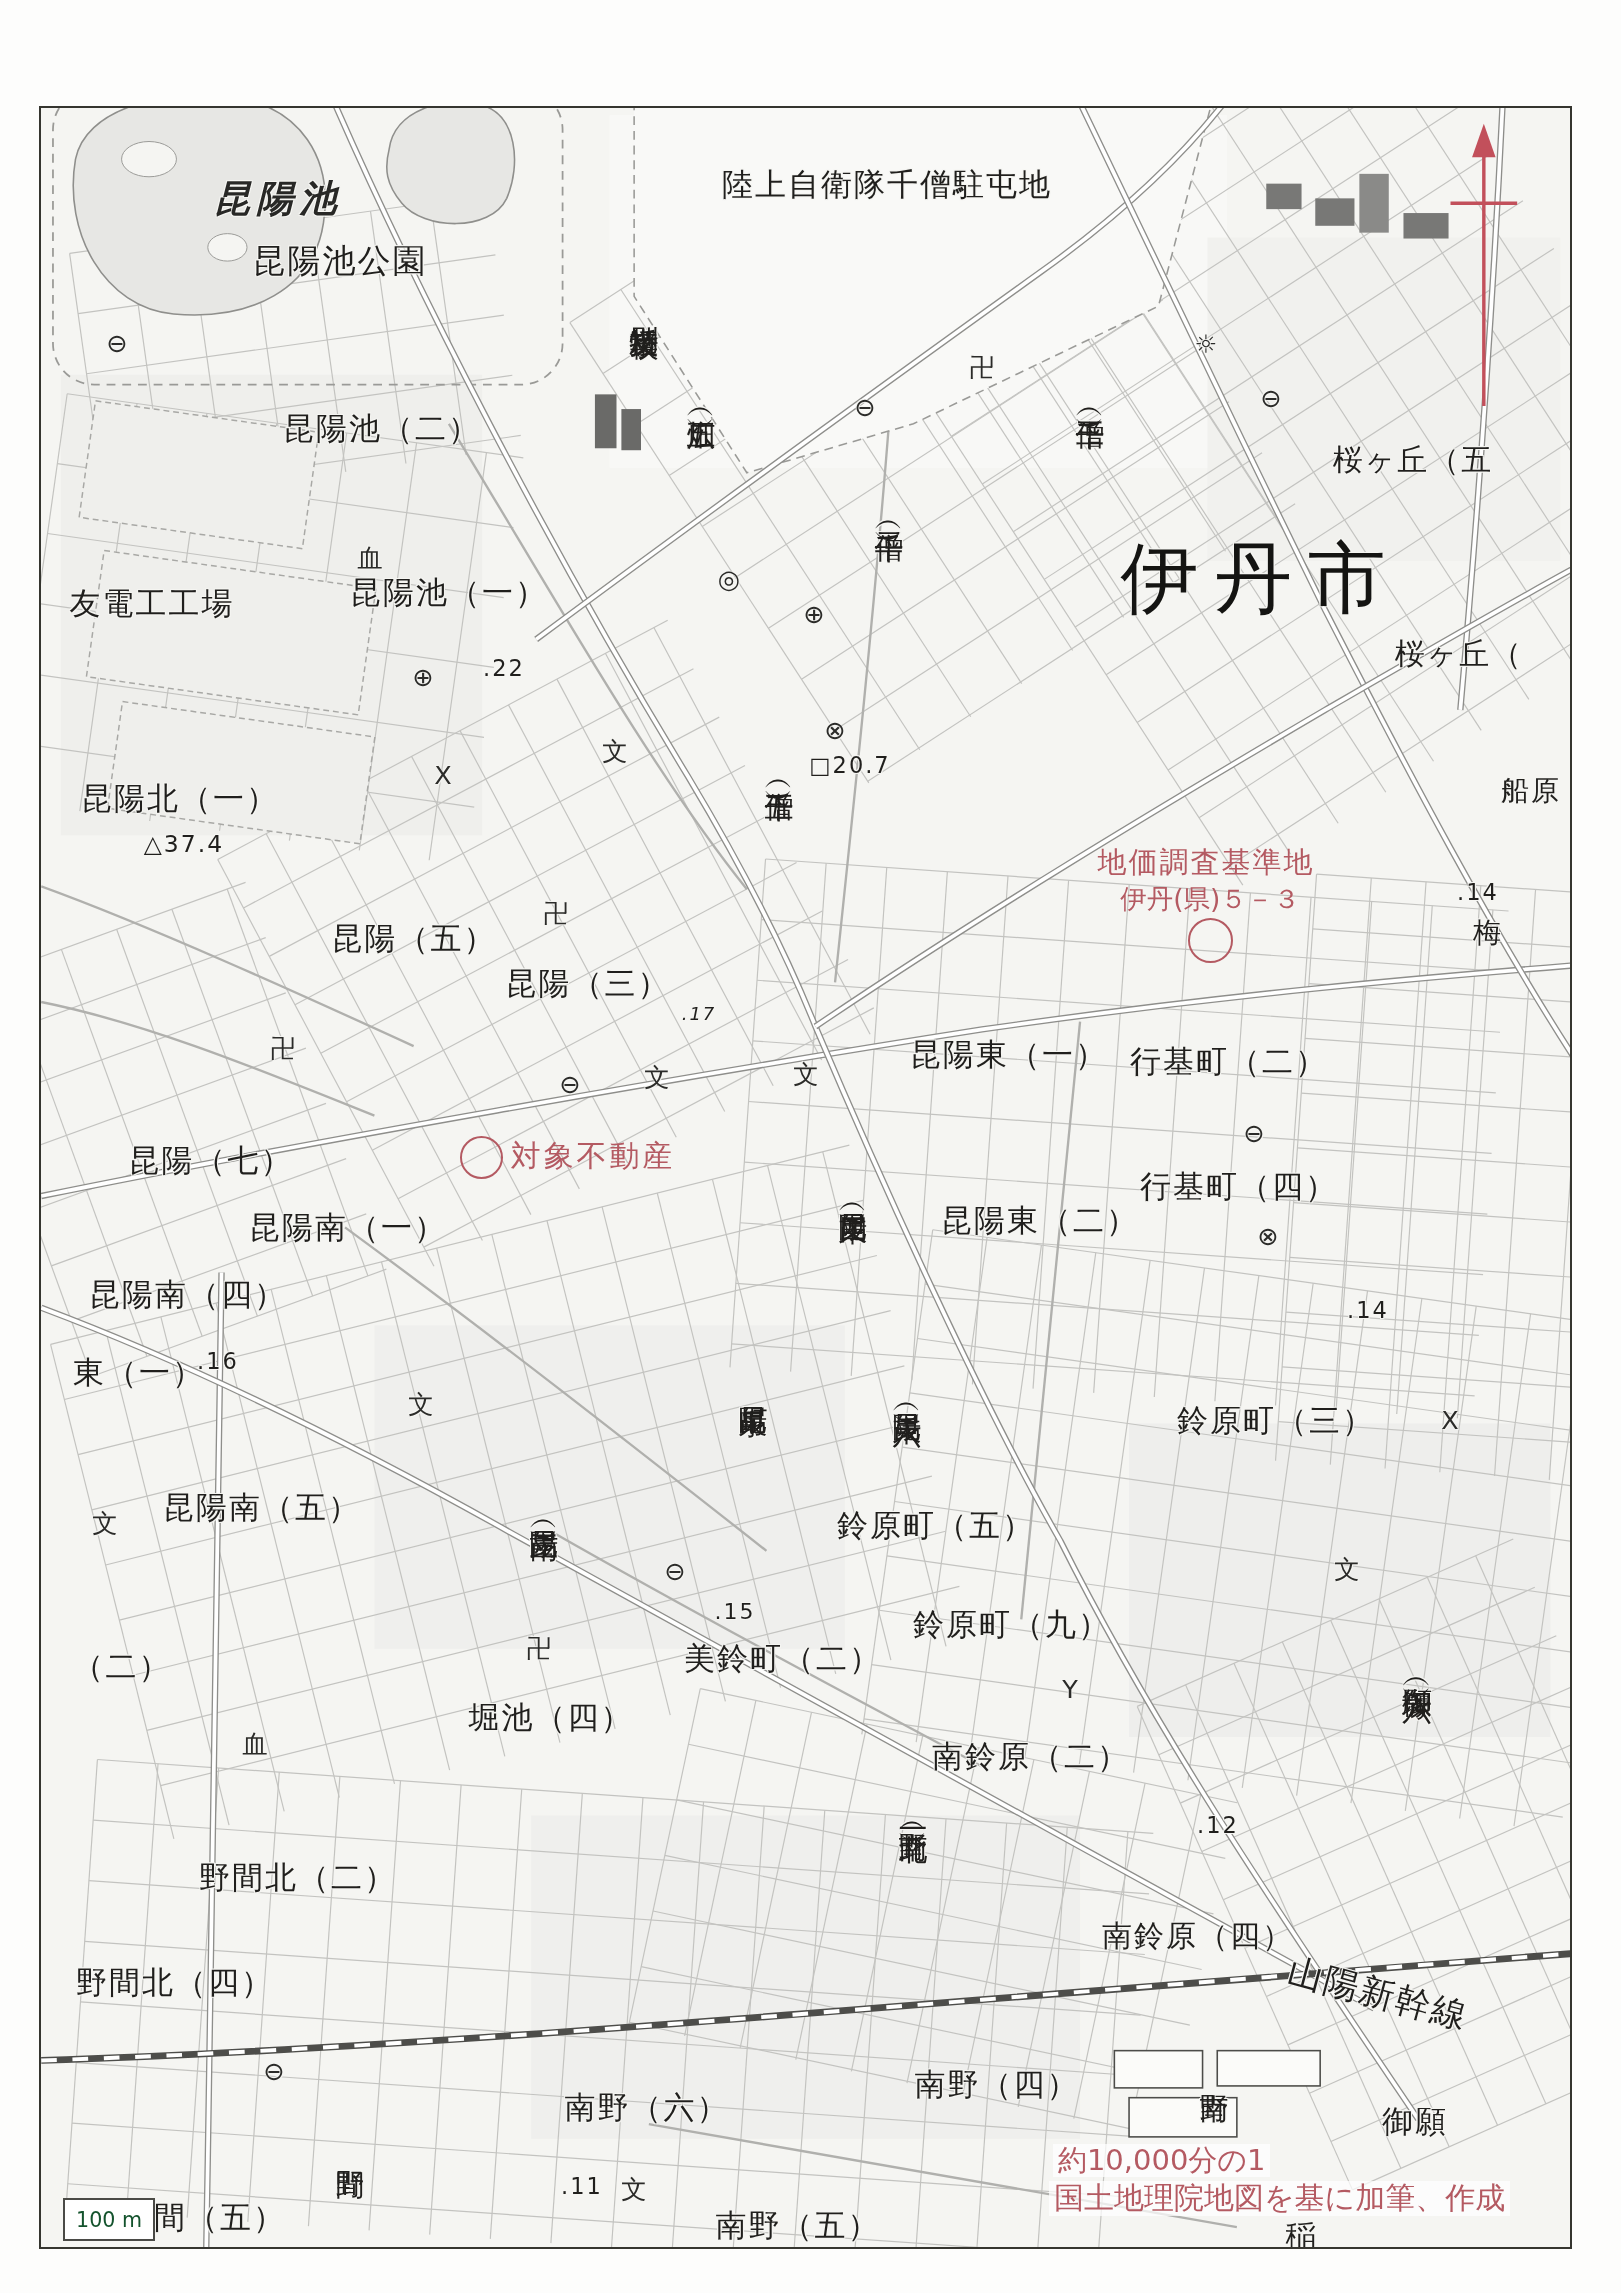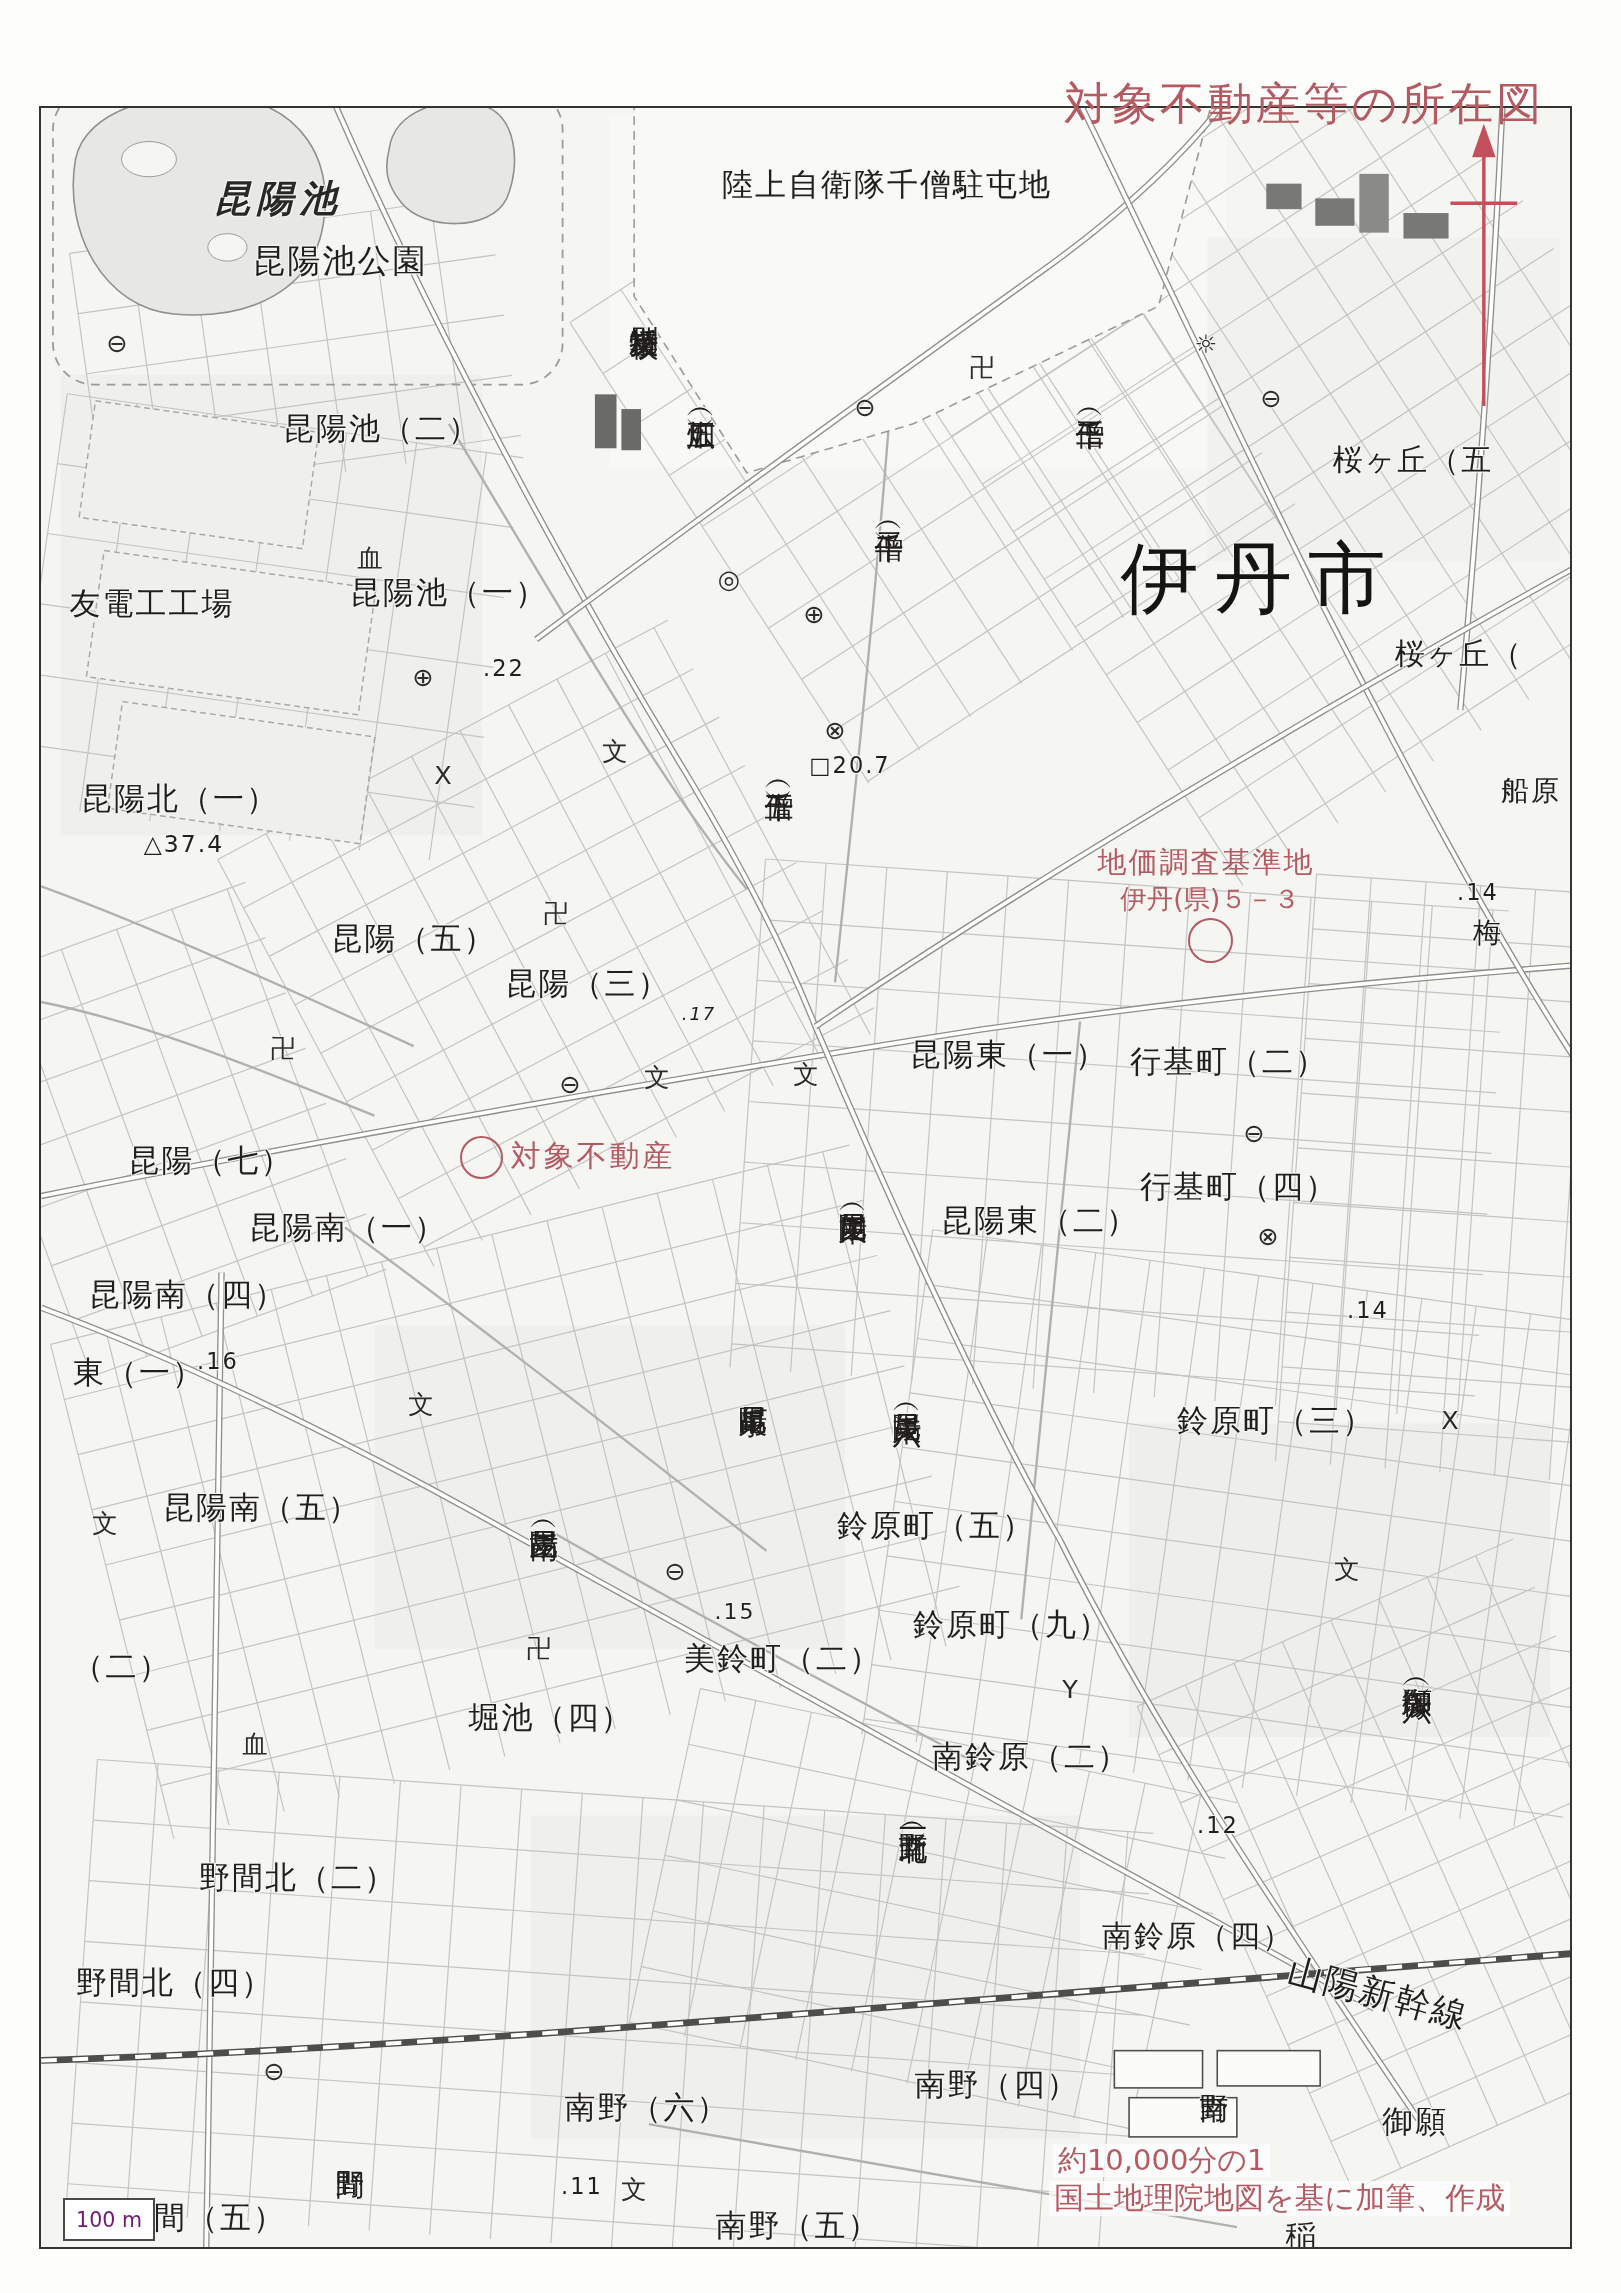--- a/index.html
+++ b/index.html
@@ -22,28 +22,27 @@
      text-shadow:1px 1px 0 rgba(245,245,242,.9),-1px -1px 0 rgba(245,245,242,.9);}
   .page-title{position:absolute;left:1064px;top:74px;font-size:45px;letter-spacing:2.9px;
      color:var(--accent);white-space:nowrap;z-index:30;}
   .red-label{position:absolute;transform:translate(-50%,-50%);color:var(--accent);
      white-space:nowrap;z-index:20;line-height:1;}
   .red-circle{position:absolute;border:2.9px solid var(--accent);border-radius:50%;z-index:19;}
   .note{position:absolute;color:var(--accent);background:rgba(255,255,255,.72);
      padding:0 4.9px;white-space:nowrap;z-index:25;line-height:1.15;}
   .scalebox{position:absolute;left:61px;top:2196px;width:88px;height:39px;background:#ffffff;
      border:2px solid #4a4a46;display:flex;align-items:center;justify-content:center;
-     font-size:20.6px;color:#701a75;z-index:22;}
+     font-size:20.6px;color:#14532d;z-index:22;}
 </style>
 </head>
 <body>
 
 <div class="page">
 
-  <div class="page-title">対象不動産等の所在図</div>
 
   <div class="map">
     <div class="inner">
 
       <svg class="art" width="1621" height="2294" viewBox="0 0 1654 2340">
 
         <g>
           <rect x="60" y="380" width="430" height="470" fill="#efefec"></rect>
           <rect x="620" y="115" width="630" height="360" fill="#f8f8f6"></rect>
           <rect x="1150" y="1450" width="430" height="320" fill="#eeeeec"></rect>

